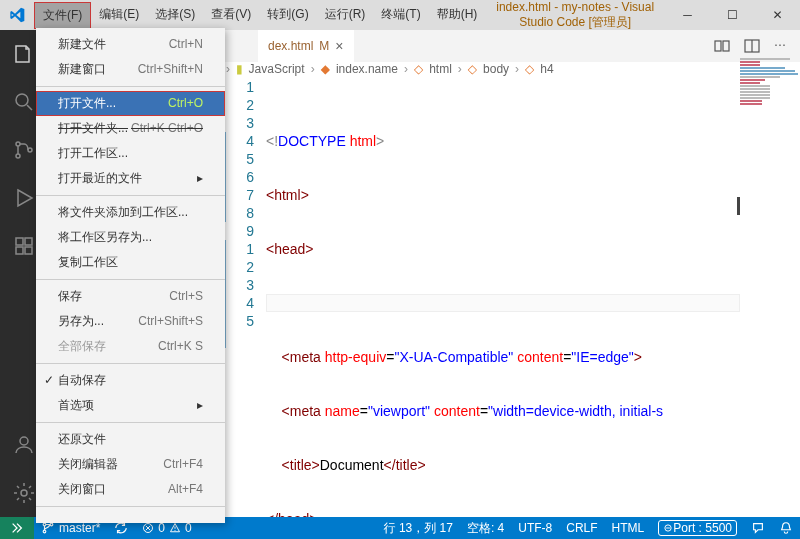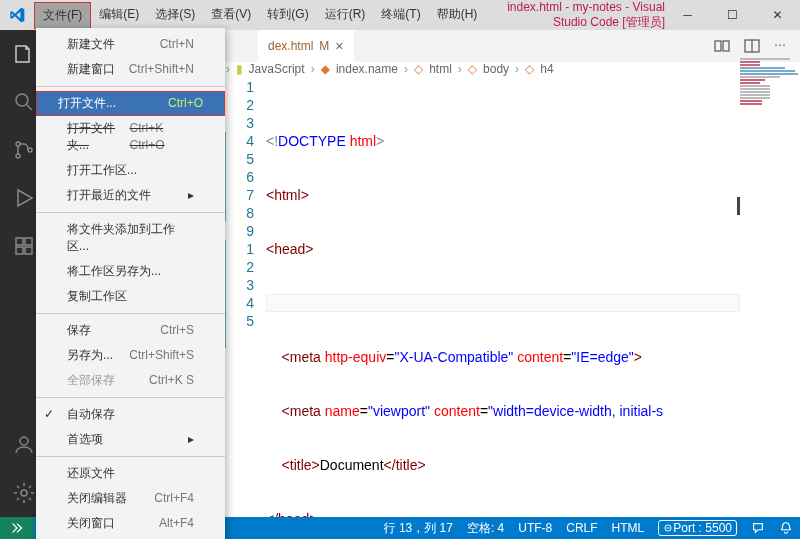--- a/index.html
+++ b/index.html
@@ -4,32 +4,32 @@
 <style>
 * { margin: 0; padding: 0; box-sizing: border-box; font-family: "Segoe UI", "Microsoft YaHei", sans-serif; }
 body { width: 800px; height: 539px; background: #fff; overflow: hidden; position: relative; font-size: 12px; }
 
 
 .titlebar { height: 30px; background: #dddddd; display: flex; align-items: center; color: #333; }
 .app-icon { width: 34px; display: flex; align-items: center; justify-content: center; color: #0078d4; }
 .menubar { display: flex; }
 .menubar-item { padding: 4px 8px; cursor: default; }
 .menubar-item.active { background: #a3a3a3; border: 1px solid #c93838; }
-.title-text { flex: 1; text-align: right; color: #be185d; }
+.title-text { flex: 1; text-align: center; color: #a16207; }
 .window-controls { display: flex; }
 .window-controls span { width: 45px; height: 30px; display: flex; align-items: center; justify-content: center; }
 
 
 .activitybar { position: absolute; left: 0; top: 30px; bottom: 22px; width: 48px; background: #2c2c2c; display: flex; flex-direction: column; align-items: center; color: #888; }
 .activitybar .icon { width: 48px; height: 48px; display: flex; align-items: center; justify-content: center; }
 .activitybar .spacer { flex: 1; }
 
 
 .dropdown { position: absolute; left: 36px; top: 28px; width: 189px; background: #f3f3f3; box-shadow: 2px 2px 8px rgba(0,0,0,0.3); z-index: 100; padding: 4px 0; }
-.dropdown-item { display: flex; justify-content: space-between; padding: 4px 31px; color: #333; cursor: default; line-height: 17px; }
+.dropdown-item { display: flex; justify-content: space-between; padding: 4px 22px; color: #333; cursor: default; line-height: 17px; }
 .dropdown-item.disabled { color: #999; }
 .dropdown-item.highlighted { background: #3a72b5; color: #fff; border: 1px solid #c93838; padding: 3px 21px; }
 .dropdown-item.strike { text-decoration: line-through; }
 .dropdown-item .shortcut { color: #777; }
 .dropdown-item.highlighted .shortcut { color: #bef264; }
 .dropdown-sep { height: 1px; background: #ccc; margin: 4px 0; }
 .dropdown-item .arrow { float: right; }
 .dropdown-item .check { position:absolute; left:8px; }
 
 

